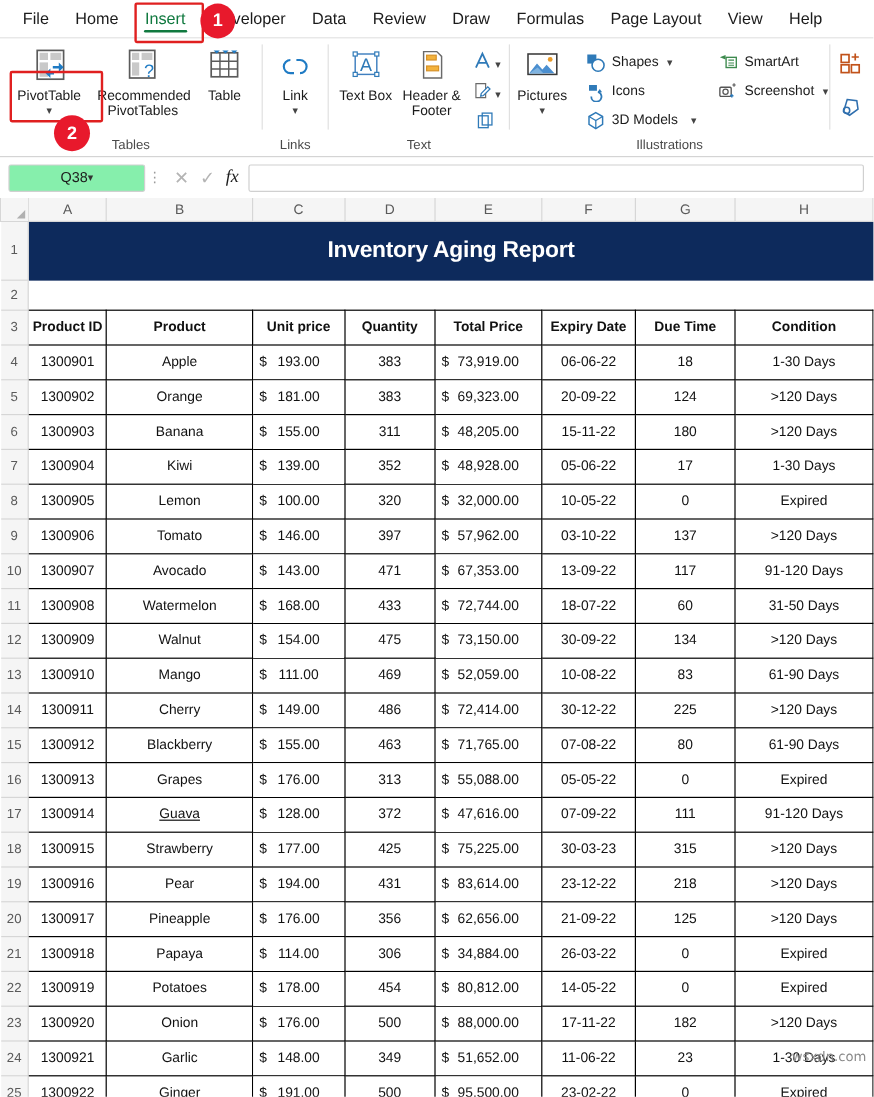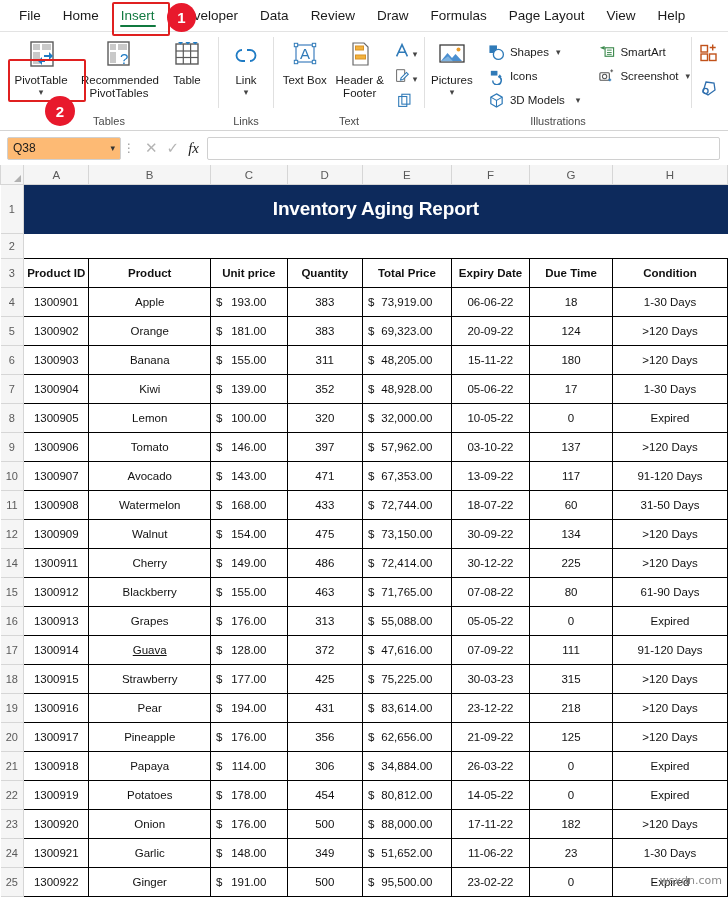--- a/index.html
+++ b/index.html
@@ -67,22 +67,22 @@
   .redbox{position:absolute;border:2.5px solid #e02020;border-radius:2px;pointer-events:none;}
   .badge{
     position:absolute;border-radius:50%;background:#e8192c;color:#fff;
     display:flex;align-items:center;justify-content:center;
     font-size:15px;font-weight:bold;
   }
 
   
   .fbar{height:34px;display:flex;align-items:center;background:#fff;padding:0 4px;gap:0;}
   .namebox{
-    width:102px;height:21px;border:1px solid #d0d0d0;background:#fdba74;border-radius:2px;
-    display:flex;align-items:center;justify-content:space-between;padding:0 5px;
+    width:102px;height:21px;border:1px solid #d0d0d0;background:#86efac;border-radius:2px;
+    display:flex;align-items:center;justify-content:center;padding:0 5px;
     font-size:12px;color:#1b1b1b;margin-left:3px;
   }
   .namebox .cv{font-size:9px;color:#333;}
   .dots{width:16px;text-align:center;color:#9a9a9a;font-size:12px;letter-spacing:0;}
   .fbtns{display:flex;align-items:center;gap:9px;padding:0 8px;}
   .fbtns span{color:#b4b4b4;font-size:15px;}
   .fbtns .fx{color:#1b1b1b;font-style:italic;font-family:"Liberation Serif",serif;font-size:15px;}
   .finput{
     flex:1;height:21px;border:1px solid #d0d0d0;background:#fff;border-radius:2px;
     margin-right:4px;
@@ -523,20 +523,31 @@
             <td class="cell" style="width: 56px;">1300909</td>
             <td class="cell" style="width: 126px;">Walnut</td>
             <td class="cell money" style="width: 73px;"><span class="sg">$</span><span>154.00</span></td>
             <td class="cell" style="width: 73px;">475</td>
             <td class="cell money" style="width: 87px;"><span class="sg">$</span><span>73,150.00</span></td>
             <td class="cell" style="width: 73px;">30-09-22</td>
             <td class="cell" style="width: 81px;">134</td>
             <td class="cell" style="width: 117px;">&gt;120 Days</td>
           </tr>
           <tr>
+            <td class="rowhdr" style="height: 26px;">13</td>
+            <td class="cell" style="width: 56px;">1300910</td>
+            <td class="cell" style="width: 126px;">Mango</td>
+            <td class="cell money" style="width: 73px;"><span class="sg">$</span><span>111.00</span></td>
+            <td class="cell" style="width: 73px;">469</td>
+            <td class="cell money" style="width: 87px;"><span class="sg">$</span><span>52,059.00</span></td>
+            <td class="cell" style="width: 73px;">10-08-22</td>
+            <td class="cell" style="width: 81px;">83</td>
+            <td class="cell" style="width: 117px;">61-90 Days</td>
+          </tr>
+          <tr>
             <td class="rowhdr" style="height: 26px;">14</td>
             <td class="cell" style="width: 56px;">1300911</td>
             <td class="cell" style="width: 126px;">Cherry</td>
             <td class="cell money" style="width: 73px;"><span class="sg">$</span><span>149.00</span></td>
             <td class="cell" style="width: 73px;">486</td>
             <td class="cell money" style="width: 87px;"><span class="sg">$</span><span>72,414.00</span></td>
             <td class="cell" style="width: 73px;">30-12-22</td>
             <td class="cell" style="width: 81px;">225</td>
             <td class="cell" style="width: 117px;">&gt;120 Days</td>
           </tr>

